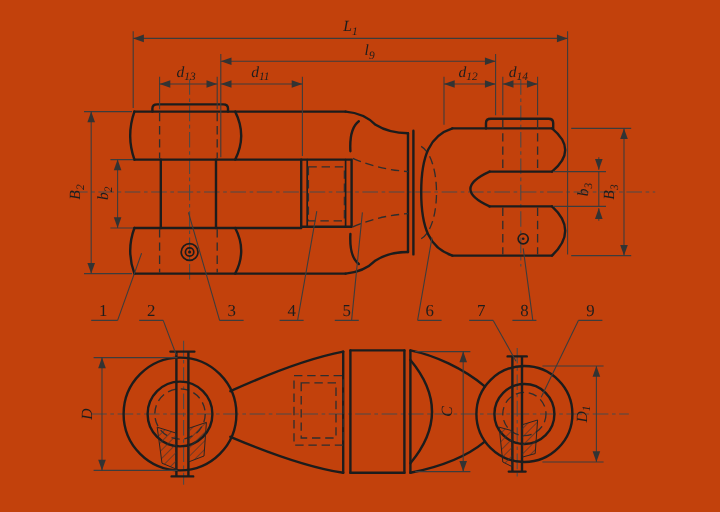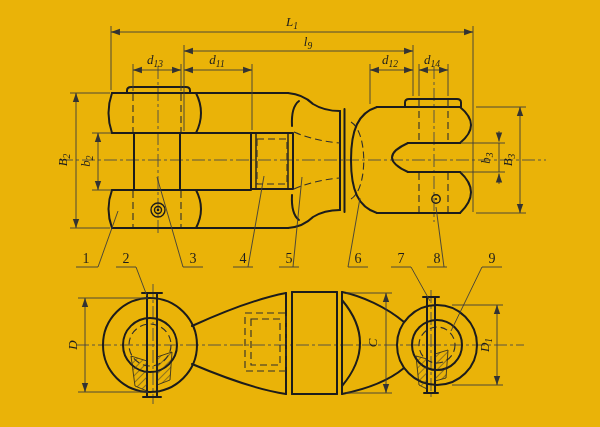--- a/index.html
+++ b/index.html
@@ -1,16 +1,16 @@
 <!DOCTYPE html>
 <html><head>
 <meta charset="utf-8">
 <style>
   html,body{margin:0;padding:0;background:#ffffff;}
-  .stage{position:relative;width:600px;height:427px;background:#eab308;overflow:hidden;
+  .stage{position:relative;width:600px;height:427px;background:#c2410c;overflow:hidden;
          font-family:"Liberation Serif", serif;}
   svg{display:block;}
   .obj{fill:none;stroke:#1c1c1c;stroke-width:2;stroke-linecap:round;stroke-linejoin:round;}
   .obj2{fill:none;stroke:#1c1c1c;stroke-width:1.4;stroke-linecap:round;}
   .hid{fill:none;stroke:#2e2e2e;stroke-width:1.1;stroke-dasharray:7 4;}
   .cl{fill:none;stroke:#4a4a4a;stroke-width:0.9;stroke-dasharray:13 3 3 3;}
   .thin{fill:none;stroke:#3c3c3c;stroke-width:0.9;}
   .hatch-shape{stroke:#222;stroke-width:0.8;}
   text.dim{font:italic 13px "Liberation Serif", serif;fill:#1d1d1d;text-anchor:middle;}
   text.dim .sub{font-size:9.5px;font-style:italic;}

